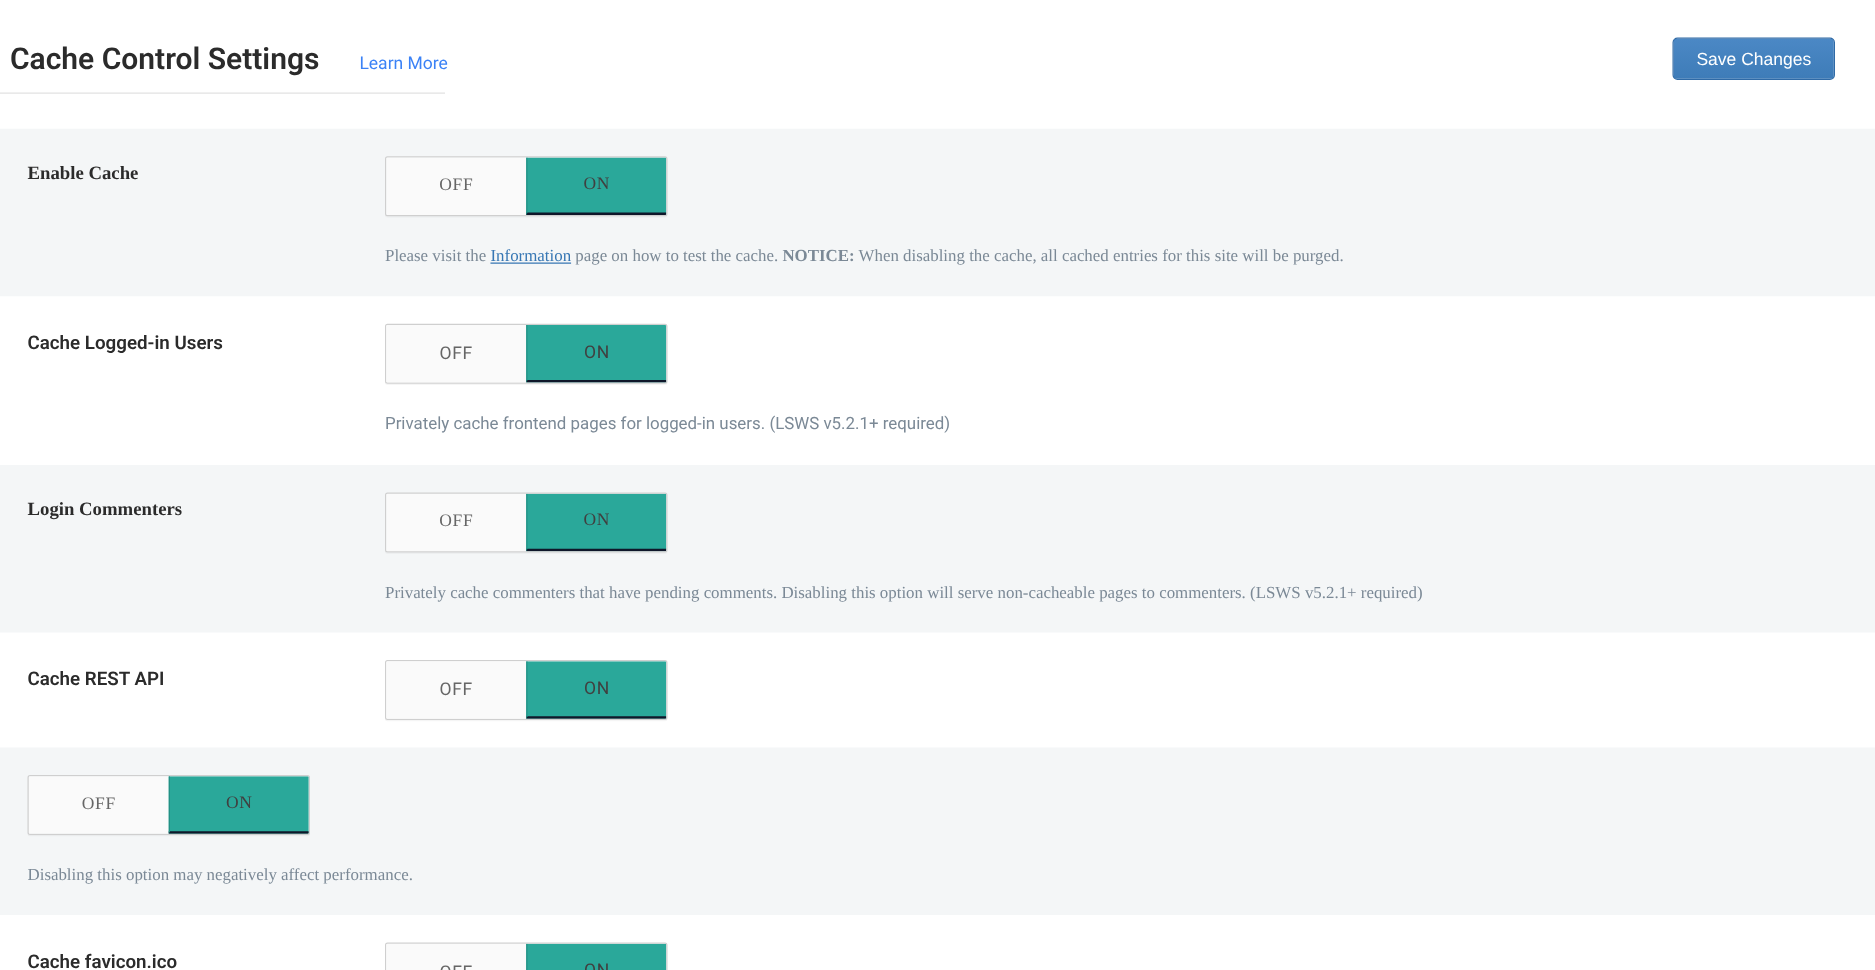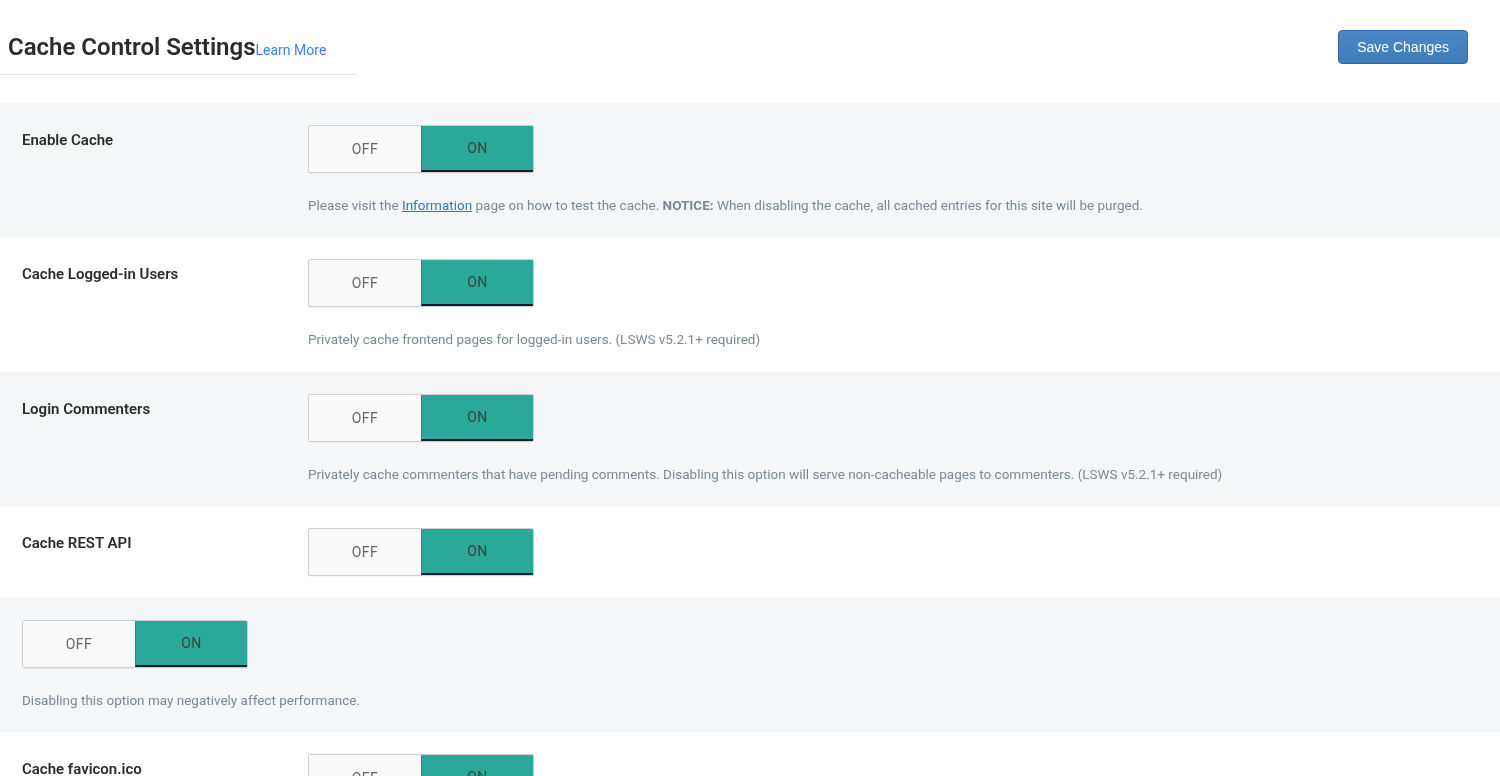--- a/index.html
+++ b/index.html
@@ -12,20 +12,21 @@
     }
     .header {
       display: flex;
       align-items: center;
       justify-content: space-between;
       padding: 30px 8px 10px 8px;
     }
     .header-left {
       display: flex;
       align-items: baseline;
+      gap: 32px;
     }
     .page-title {
       font-size: 24px;
       font-weight: 600;
       color: #2b2b2b;
     }
     .learn-more {
       font-size: 14px;
       color: #3b82f6;
       text-decoration: none;
@@ -46,20 +47,21 @@
       border-radius: 4px;
       cursor: pointer;
       margin-right: 24px;
     }
     .settings-block {
       display: flex;
       padding: 22px 0 22px 22px;
     }
     .settings-block.alt {
       background: #f4f6f7;
+      font-family: Liberation Serif, serif;
     }
     .setting-label {
       width: 286px;
       flex-shrink: 0;
       font-size: 15px;
       font-weight: 600;
       color: #2b2b2b;
       padding-top: 6px;
     }
     .setting-content {

